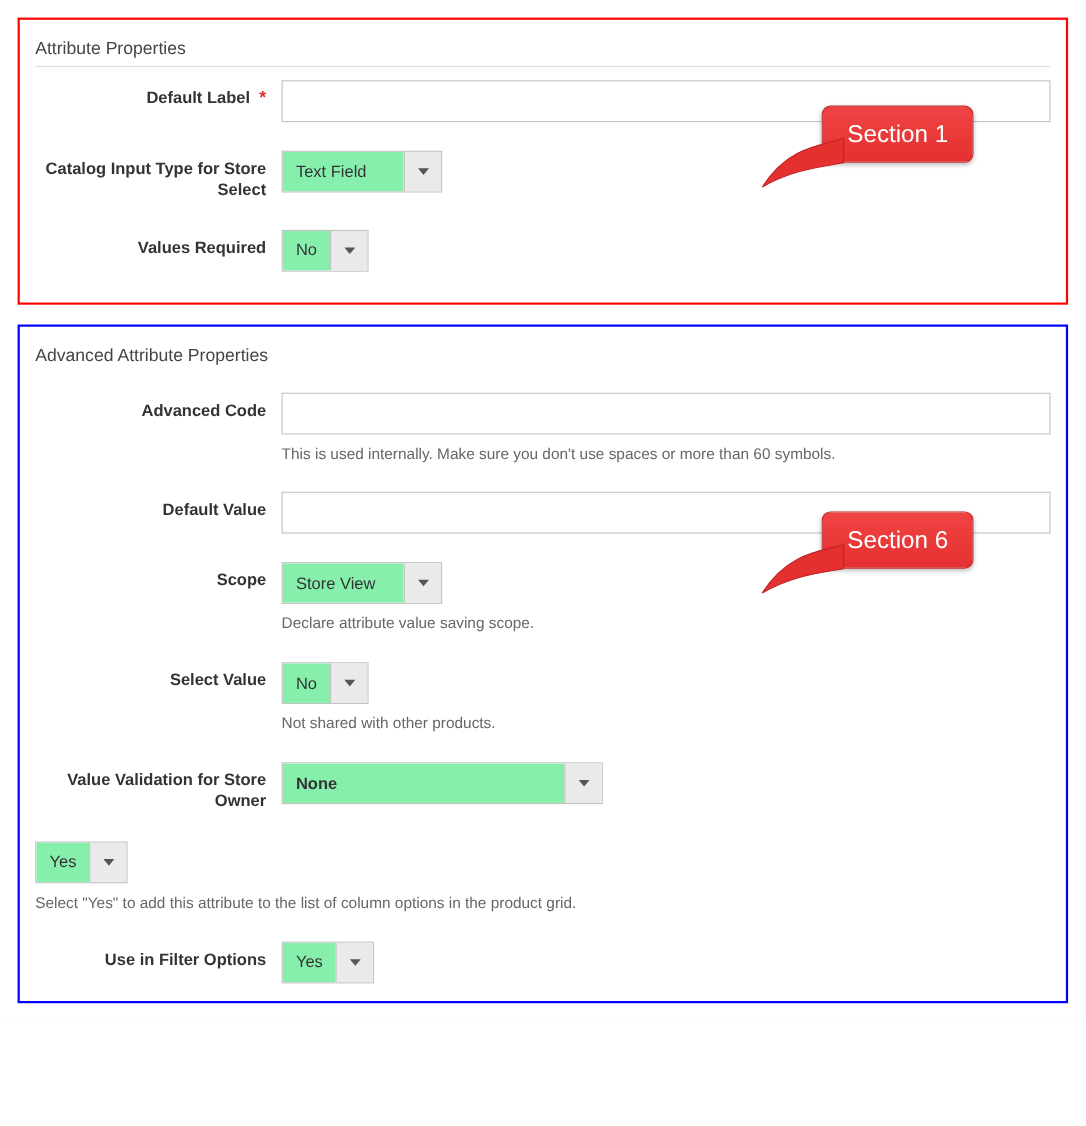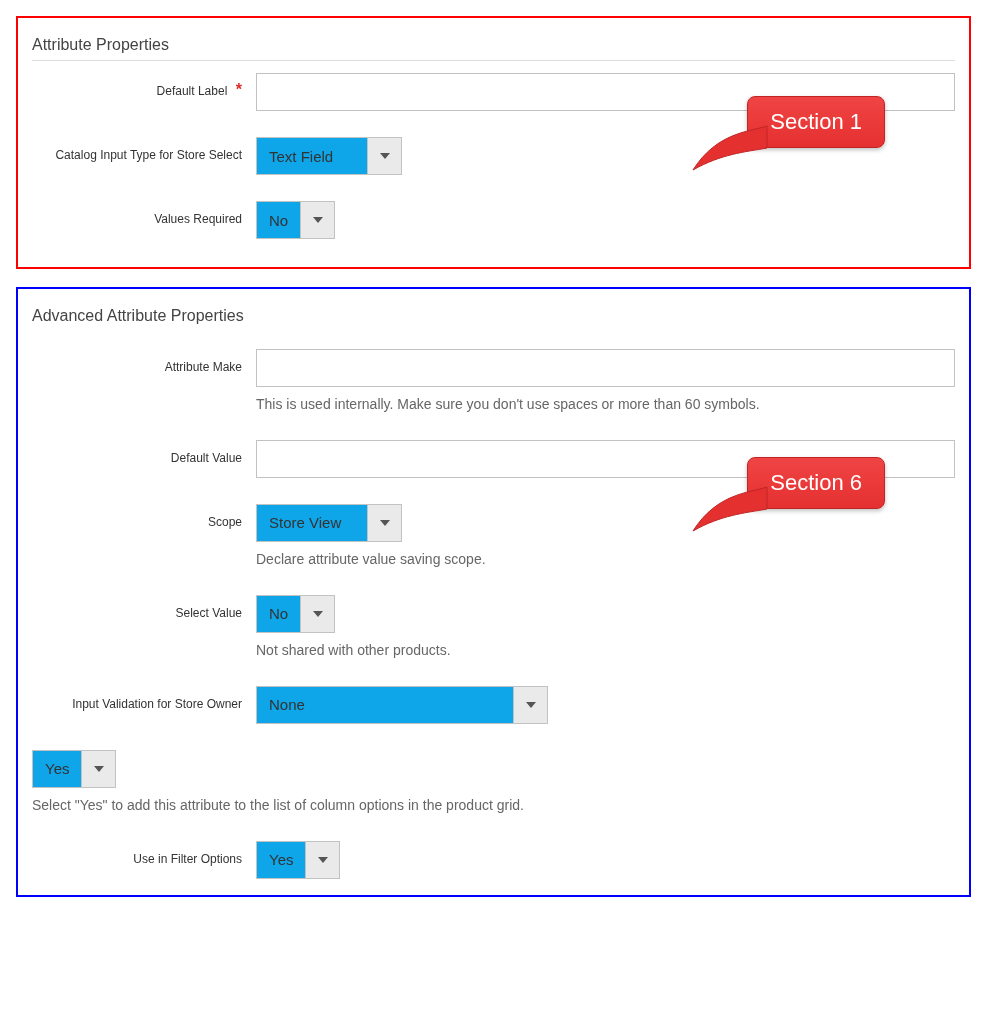--- a/index.html
+++ b/index.html
@@ -42,22 +42,22 @@
     margin-bottom: 26px;
   }
   .field-label-col {
     width: 224px;
     flex: 0 0 224px;
     text-align: right;
     padding-right: 14px;
     padding-top: 8px;
   }
   .field-label {
-    font-size: 12px;
-    font-weight: 400;
+    font-size: 15px;
+    font-weight: 700;
     color: #333;
     line-height: 1.25;
     display: inline-block;
   }
   .req-mark {
     color: #e02b27;
     margin-left: 4px;
     font-weight: 700;
   }
   .field-control-col {
@@ -79,35 +79,35 @@
     border: 1px solid #c2c2c2;
     background: #fff;
     overflow: hidden;
   }
   .select-value {
     display: flex;
     align-items: center;
     padding: 0 12px;
     font-size: 15px;
     color: #333;
-    background: #0ea5e9;
+    background: #86efac;
     white-space: nowrap;
   }
   .select-btn {
     width: 34px;
     display: flex;
     align-items: center;
     justify-content: center;
     background: #eaeaea;
     border-left: 1px solid #c2c2c2;
   }
   .select-btn svg { width: 10px; height: 10px; }
   .select-sm .select-value { min-width: 38px; text-align: right; }
   .select-md .select-value { min-width: 110px; }
-  .select-lg .select-value { min-width: 256px; }
+  .select-lg .select-value { min-width: 256px; font-weight: bold; }
   .hint {
     font-size: 14px;
     color: #666;
     margin-top: 8px;
     line-height: 1.35;
   }
 
   
   .callout {
     position: absolute;
@@ -212,21 +212,21 @@
       <svg class="callout-tail">
           <use href="#tail"></use>
         </svg>
     </div>
 
     <div class="section-title">Advanced Attribute Properties</div>
     <div style="height:18px"></div>
 
     <div class="field-row">
       <div class="field-label-col">
-        <span class="field-label">Attribute Make</span>
+        <span class="field-label">Advanced Code</span>
       </div>
       <div class="field-control-col">
         <input type="text" class="text-input" value="" style="">
         <div class="hint">This is used internally. Make sure you don't use spaces or more than 60 symbols.</div>
       </div>
     </div>
 
     <div class="field-row">
       <div class="field-label-col">
         <span class="field-label">Default Value</span>
@@ -265,21 +265,21 @@
                 <use href="#caret"></use>
               </svg>
           </div>
         </div>
         <div class="hint">Not shared with other products.</div>
       </div>
     </div>
 
     <div class="field-row">
       <div class="field-label-col">
-        <span class="field-label">Input Validation for Store Owner</span>
+        <span class="field-label">Value Validation for Store Owner</span>
       </div>
       <div class="field-control-col">
         <div class="select-wrap select-lg">
           <div class="select-value">None</div>
           <div class="select-btn">
             <svg>
                 <use href="#caret"></use>
               </svg>
           </div>
         </div>

